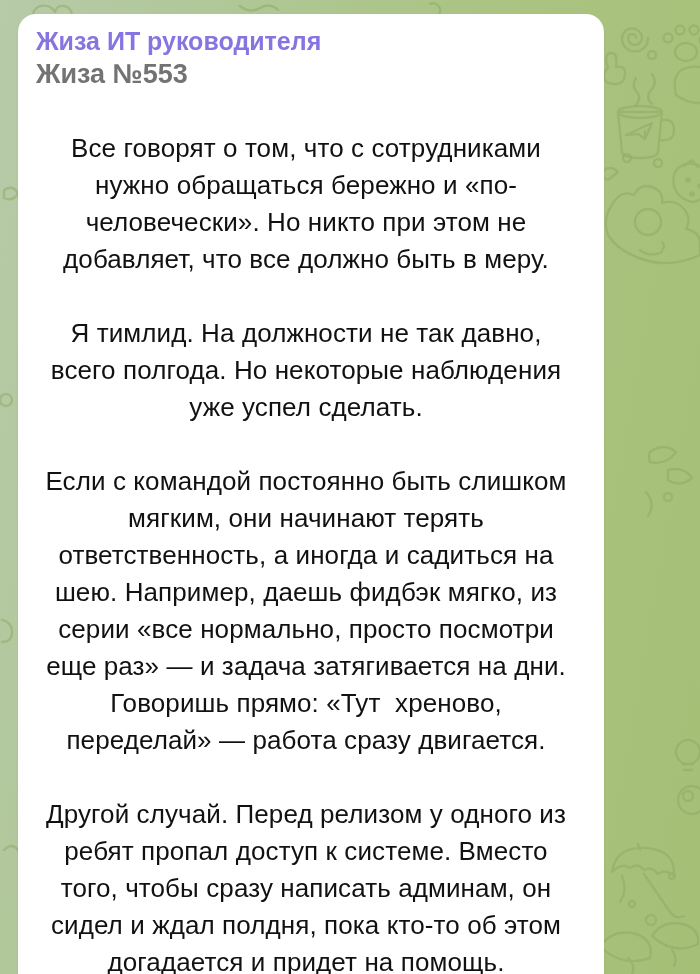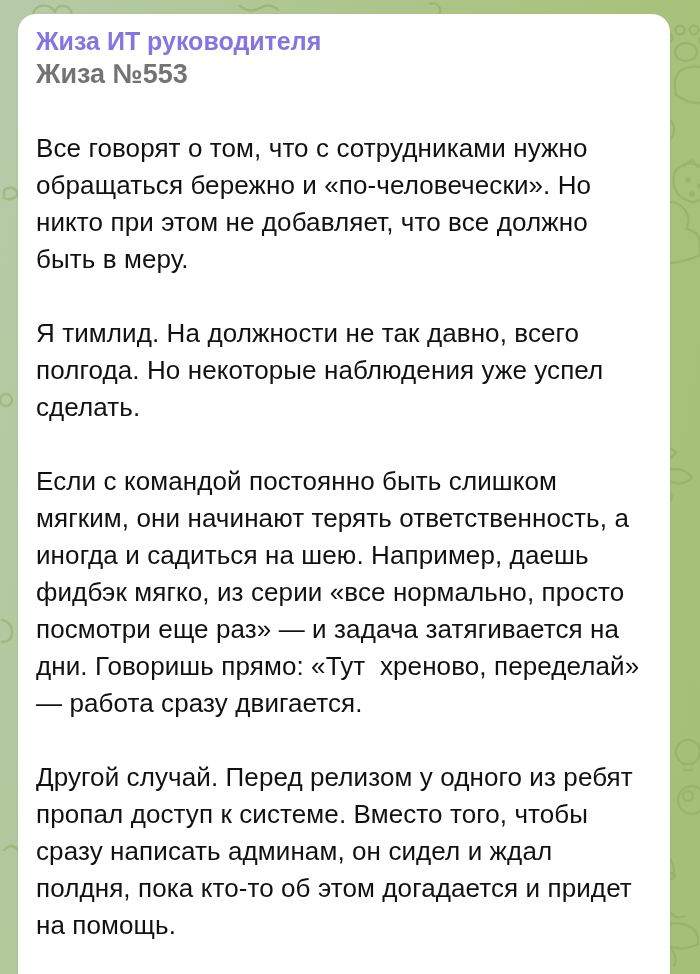--- a/index.html
+++ b/index.html
@@ -4,36 +4,36 @@
 <style>
   html,body{margin:0;padding:0;}
   body{
     width:700px;height:974px;overflow:hidden;position:relative;
     font-family:"Liberation Sans","DejaVu Sans",sans-serif;
     background:linear-gradient(100deg,#b7caa9 0%,#afc794 30%,#aac381 60%,#a5bf76 100%);
   }
   .chat-bg{position:absolute;left:0;top:0;width:700px;height:974px;}
   .doodle{stroke:#8fab66;fill:none;stroke-width:2.4;stroke-linecap:round;stroke-linejoin:round;opacity:.55;}
   .bubble{
-    position:absolute;left:18px;top:14px;width:652px;height:960px;
+    position:absolute;left:18px;top:14px;width:586px;height:960px;
     background:#ffffff;border-radius:18px 18px 0 0;
     box-shadow:0 1px 2px rgba(0,0,0,.10);
     padding:12px 24px 0 18px;box-sizing:border-box;
   }
   .channel-name{
     color:#8774e1;font-weight:700;font-size:25px;line-height:30px;
     cursor:pointer;white-space:nowrap;
   }
   .msg-title{
     color:#737373;font-weight:700;font-size:27px;line-height:37px;
     margin:0 0 37px 0;
   }
   .msg-paragraph{
     color:#111111;font-size:26px;line-height:37px;letter-spacing:.1px;
-    margin:0 4px 37px 0;white-space:pre-wrap;
+    margin:0 4px 37px 0;white-space:pre-wrap;text-align:center;
   }
   .msg-paragraph:last-child{margin-bottom:0;}
 </style>
 </head>
 <body>
 
 <svg class="chat-bg" viewBox="0 0 700 974" xmlns="http://www.w3.org/2000/svg">
 
   <g class="doodle">
     <path d="M55 12 c-6 -10 -22 -8 -22 4 c0 9 12 14 20 20 c8 -7 20 -12 19 -21 c-1 -11 -15 -12 -17 -3 z"></path>

